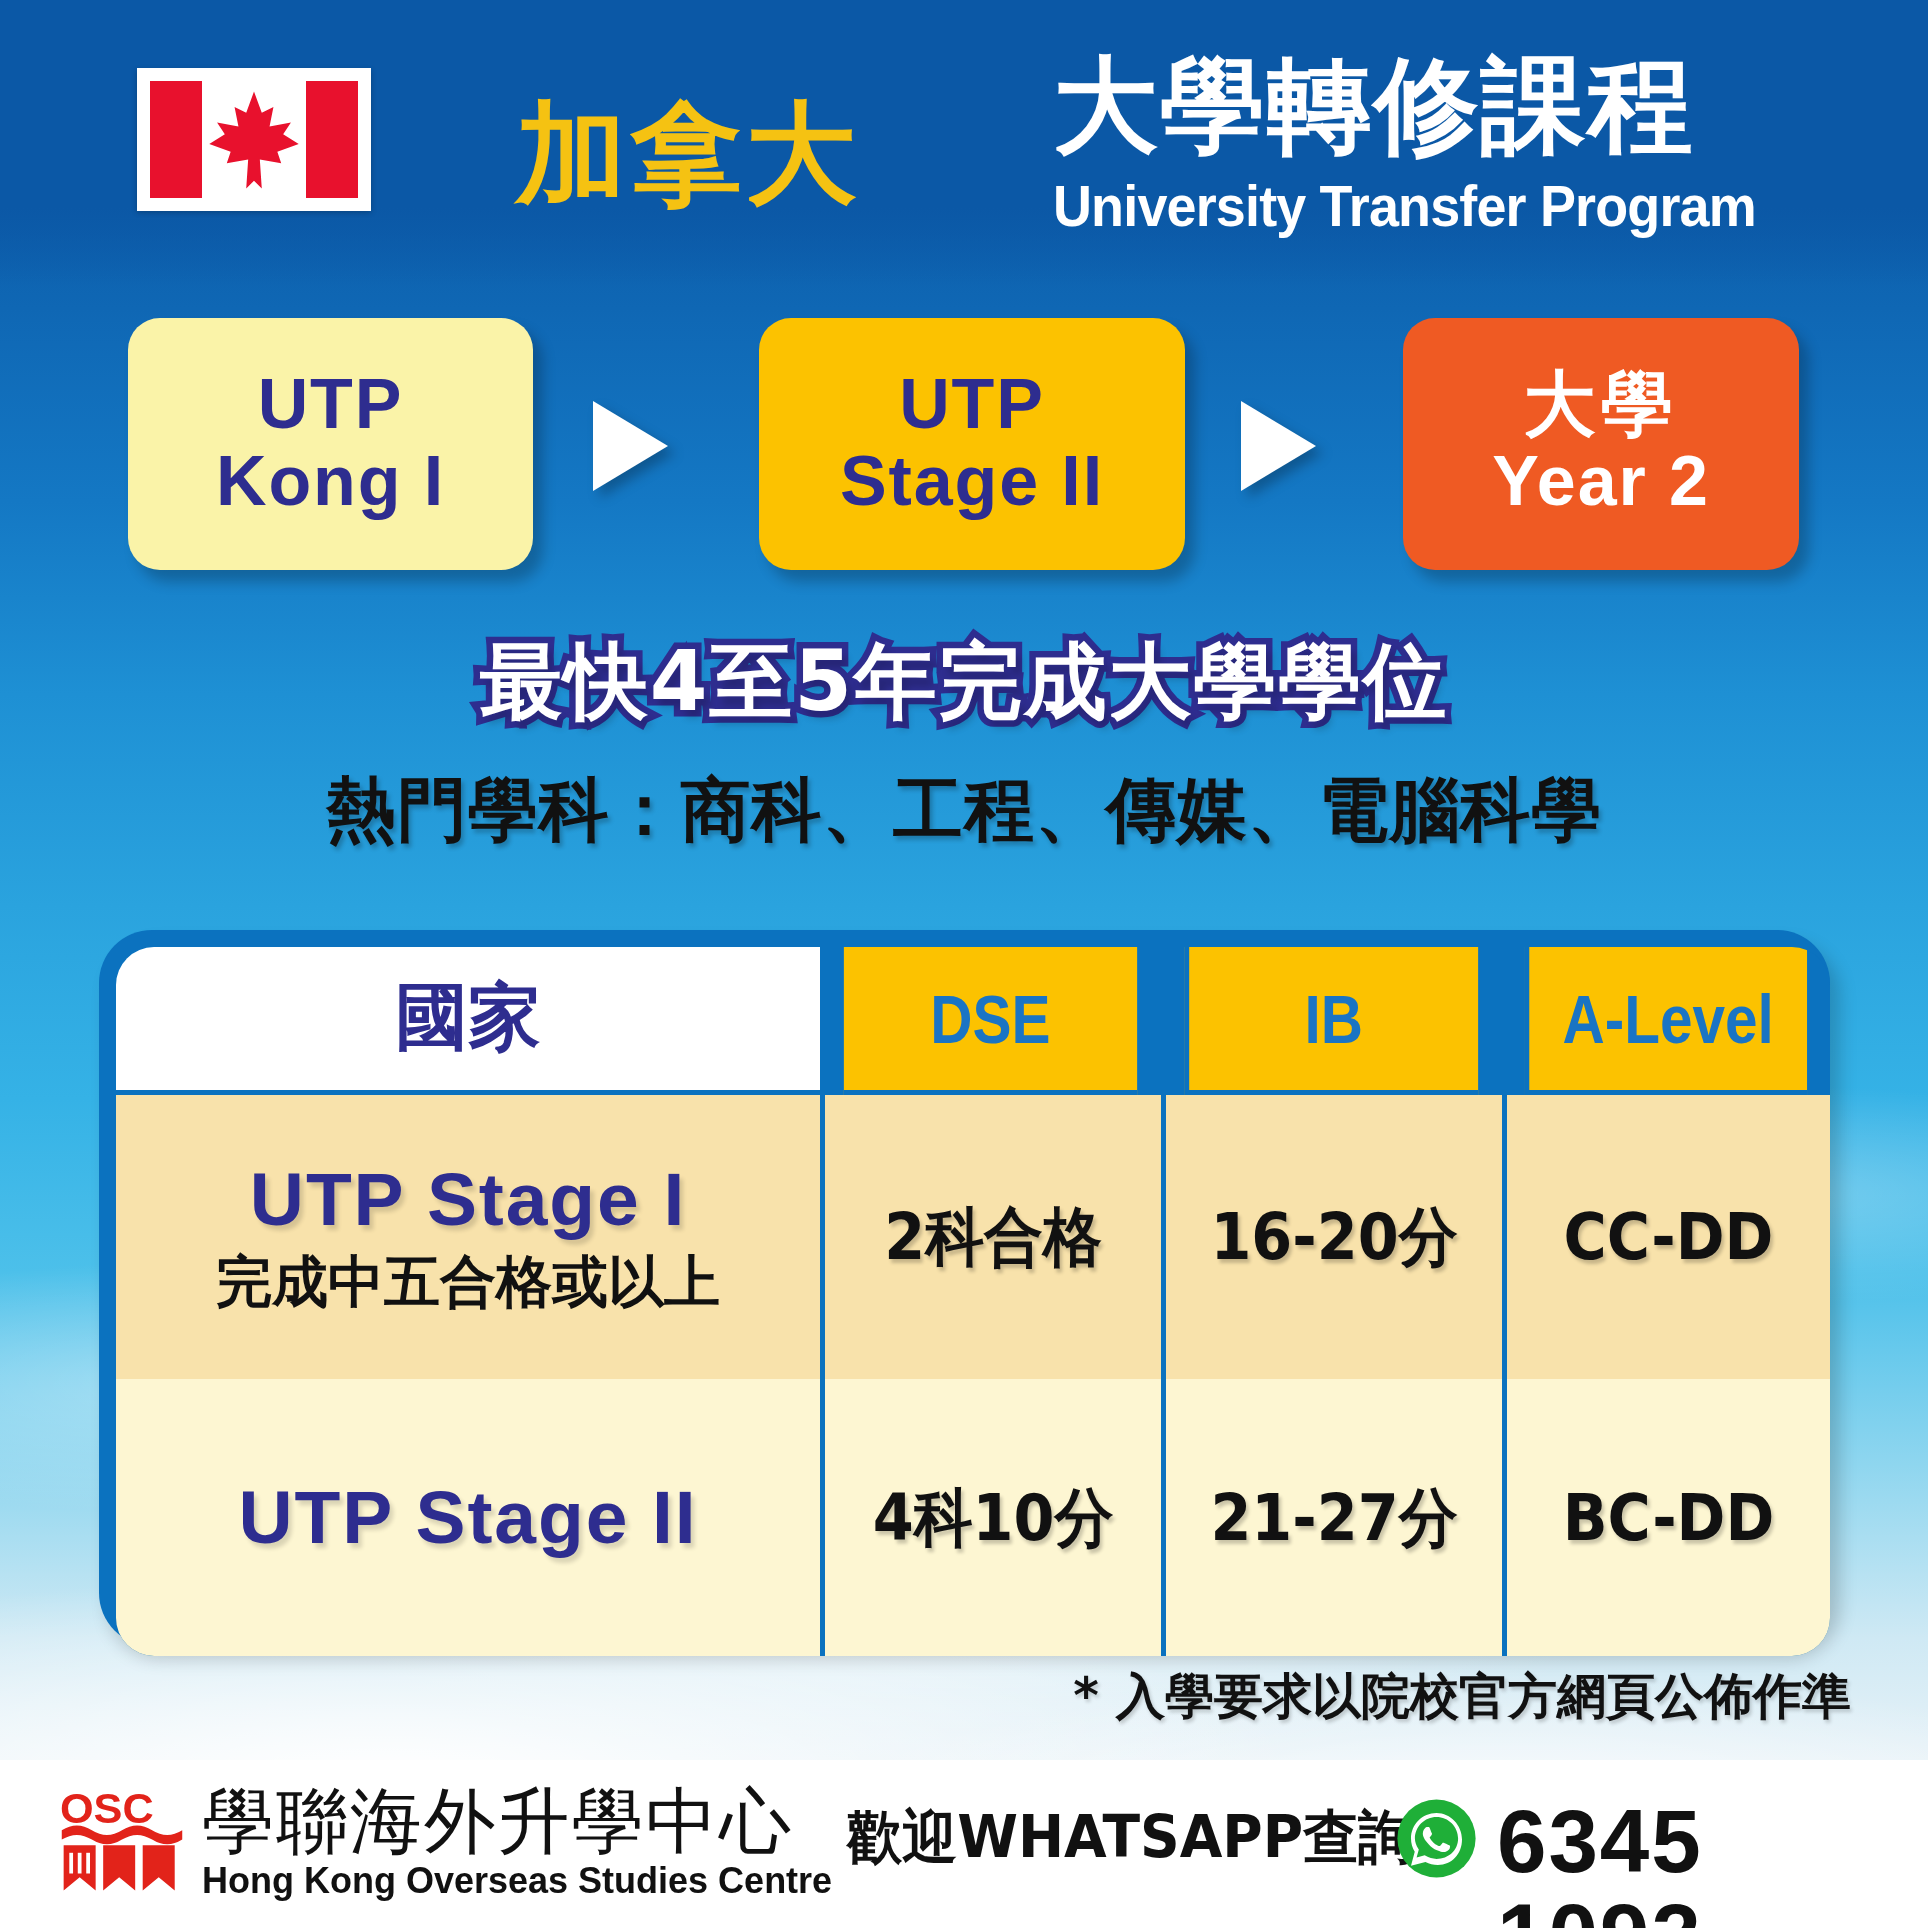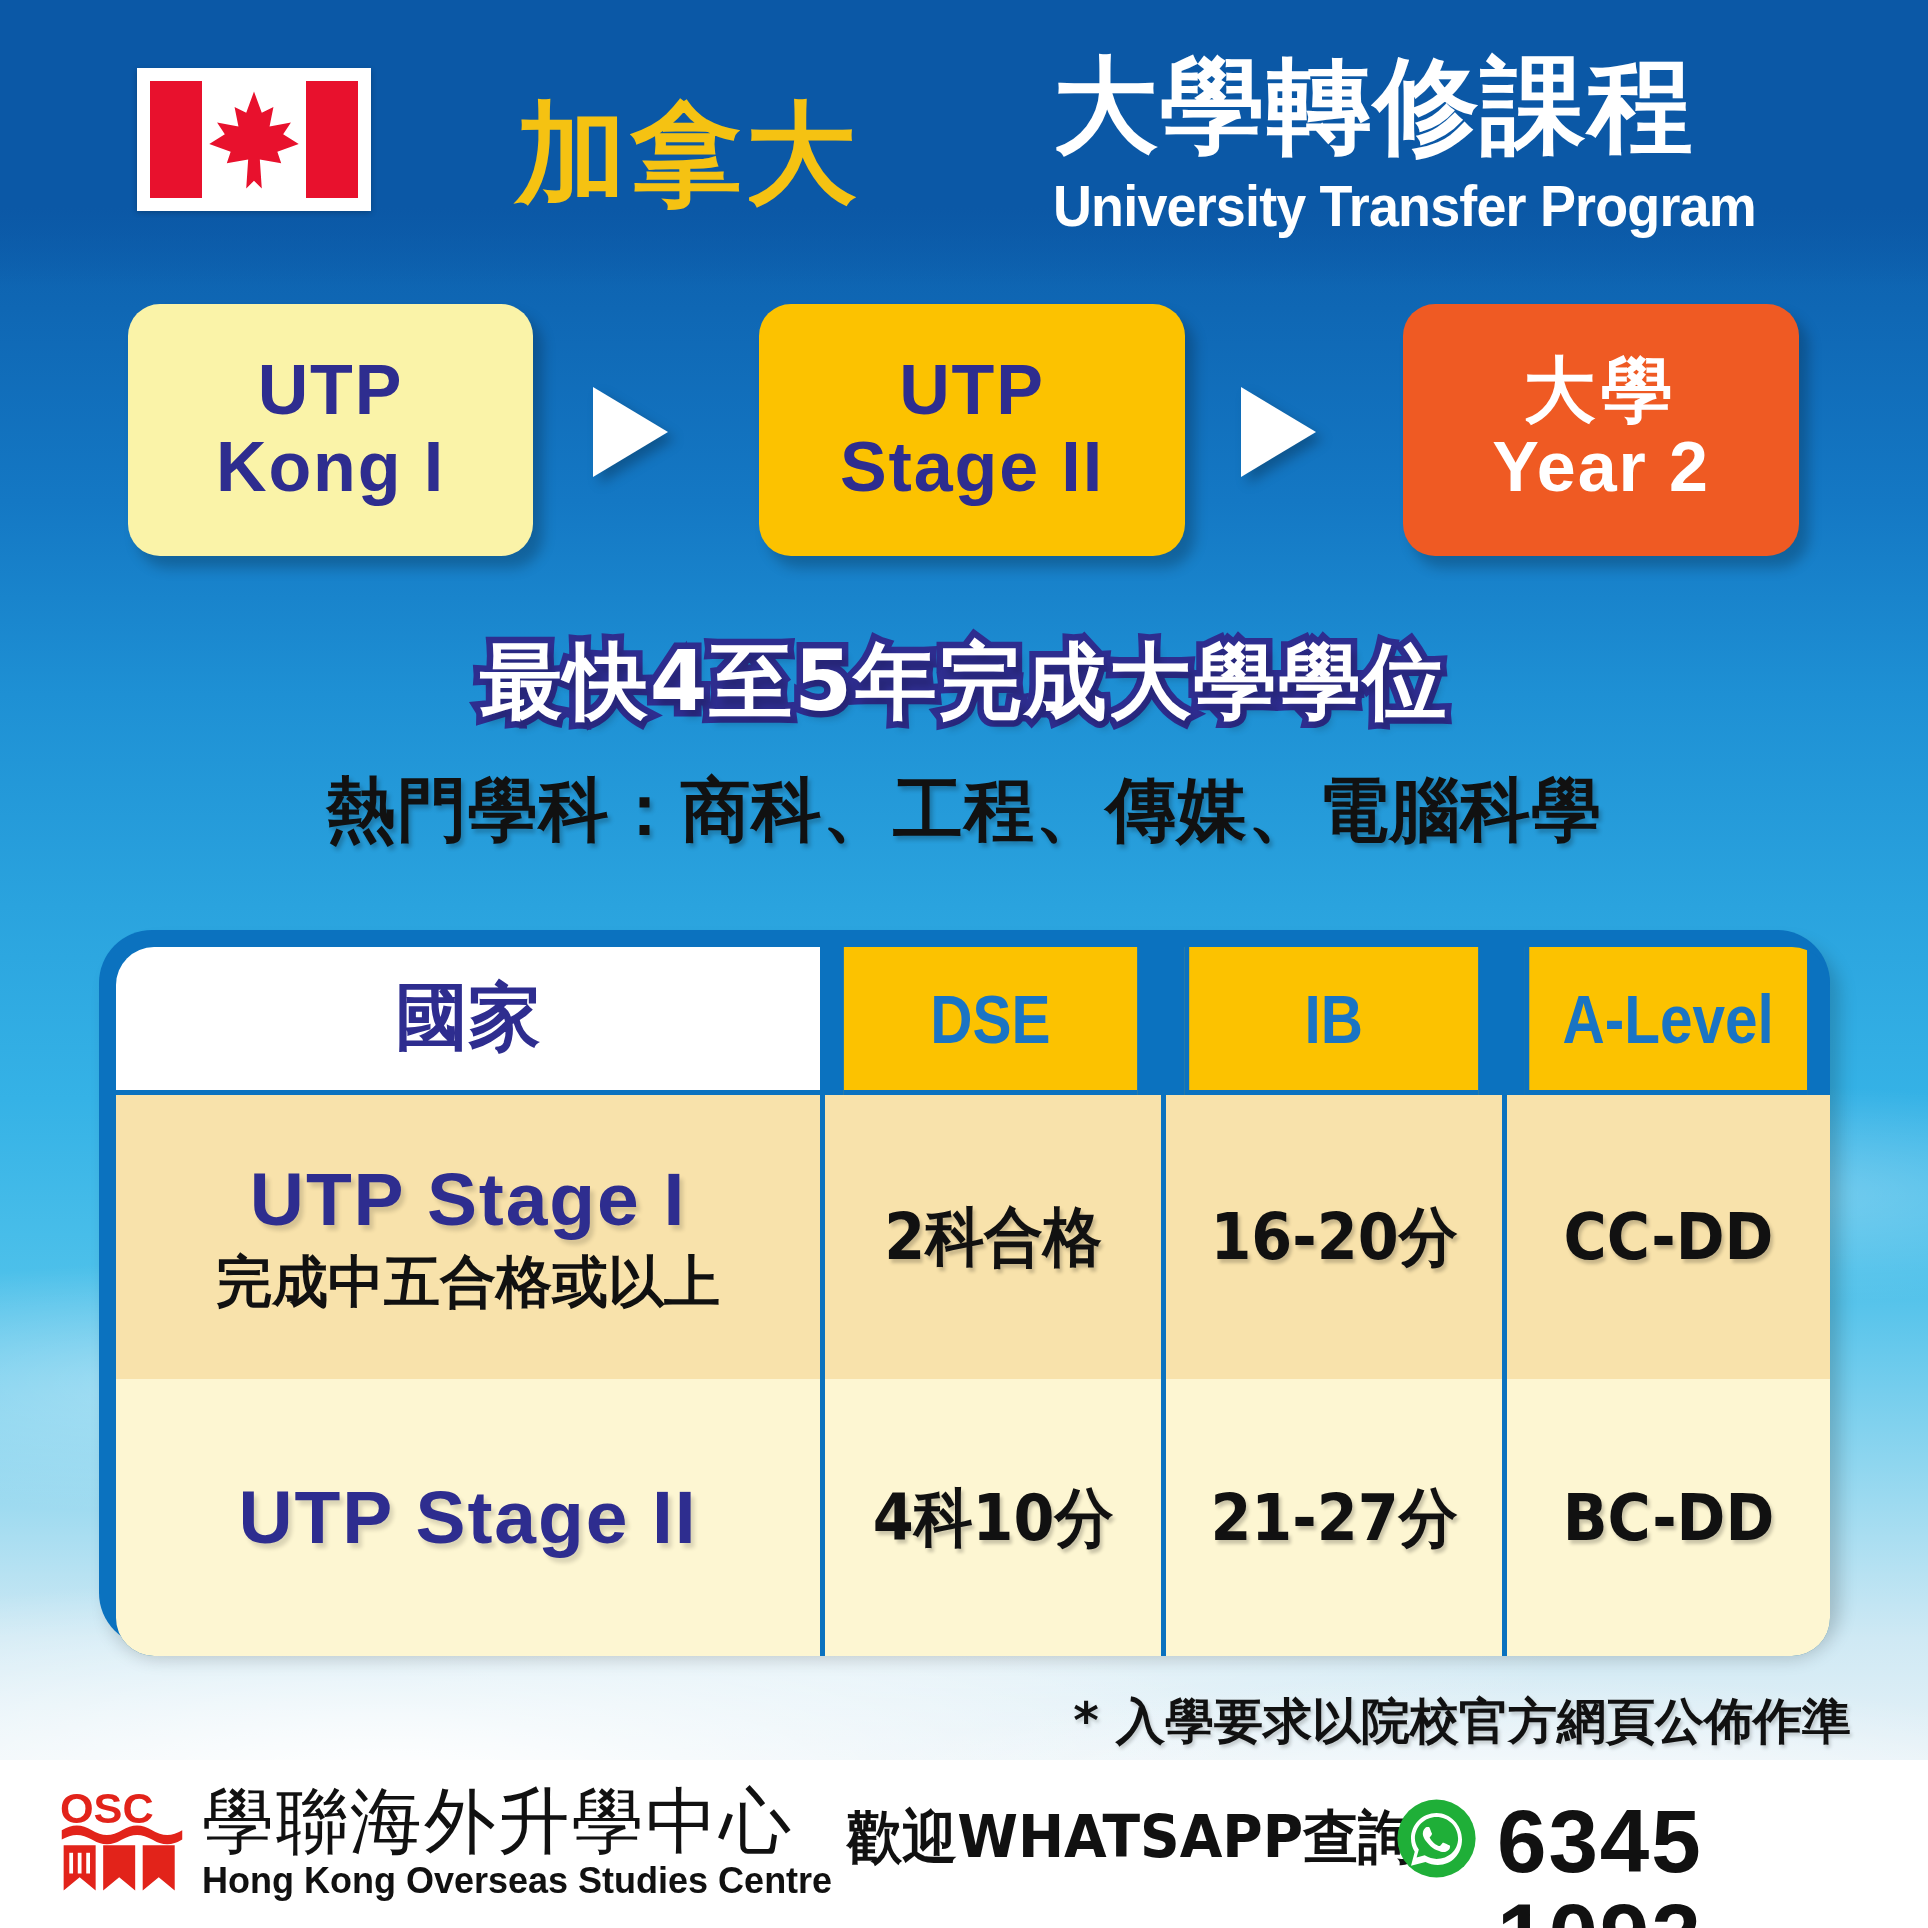--- a/index.html
+++ b/index.html
@@ -44,21 +44,21 @@
 
   .title-wrap{position:absolute;left:516px;top:45px;width:1337px;height:188px;}
   .t-cn{position:absolute;left:0;top:3.8px;font-size:111px;line-height:113px;font-weight:bold;
     color:#f5c212;letter-spacing:3.8px;font-family:"DejaVu Sans","Liberation Sans",sans-serif;margin-top:48px;}
   .t-cn2{position:absolute;left:537px;top:5.6px;font-size:105px;line-height:111px;font-weight:bold;
     color:#ffffff;letter-spacing:1.9px;font-family:"DejaVu Sans","Liberation Sans",sans-serif;}
   .t-en{position:absolute;left:537px;top:130px;font-size:58px;line-height:62px;font-weight:bold;
     color:#ffffff;letter-spacing:-0.9px;transform:scaleX(.93);transform-origin:left center;}
 
   
-  .flow{position:absolute;left:0;top:304px;width:1928px;height:254px;}
+  .flow{position:absolute;left:0;top:318px;width:1928px;height:254px;}
   .chip{position:absolute;top:0;border-radius:32px;box-shadow:9.4px 11.3px 13px rgba(0,0,0,.22);
     display:flex;flex-direction:column;align-items:center;justify-content:center;}
   .chip .l1{font-size:70px;line-height:75px;font-weight:bold;letter-spacing:1.9px;}
   .chip .l2{font-size:70px;line-height:79px;font-weight:bold;letter-spacing:1.9px;}
   .chip.one{left:128px;width:405px;height:252px;background:#faf3a8;color:#2e2d8f;}
   .chip.two{left:759px;width:426px;height:252px;background:#fcc200;color:#2e2d8f;}
   .chip.three{left:1403px;width:396px;height:252px;background:#ef5a23;color:#ffffff;}
   .chip.three .l1{font-family:"DejaVu Sans","Liberation Sans",sans-serif;font-size:72px;letter-spacing:5.6px;}
   .arrow{position:absolute;top:83px;width:0;height:0;
     border-top:45px solid transparent;border-bottom:45px solid transparent;
@@ -103,21 +103,21 @@
   .stage-main{font-size:75px;line-height:83px;font-weight:bold;color:#2e2d8f;
     letter-spacing:1.9px;text-shadow:3.8px 4.7px 4.7px rgba(0,0,0,.14);}
   .stage-sub{font-size:56px;line-height:68px;font-weight:bold;color:#111111;
     font-family:"DejaVu Sans","Liberation Sans",sans-serif;margin-top:7.5px;}
   .cell-val{font-size:64px;line-height:72px;font-weight:bold;color:#111111;
     font-family:"DejaVu Sans","Liberation Sans",sans-serif;
     text-shadow:2.8px 3.8px 3.8px rgba(0,0,0,.2);transform:scaleX(.92);}
 
   .footnote{position:absolute;right:77px;top:1669px;font-size:49px;line-height:56px;
     font-weight:bold;color:#111111;font-family:"DejaVu Sans","Liberation Sans",sans-serif;
-    text-shadow:1.9px 2.8px 3.8px rgba(0,0,0,.18);margin-top:25px;}
+    text-shadow:1.9px 2.8px 3.8px rgba(0,0,0,.18);}
 
   
   .footer{position:absolute;left:0;bottom:0;width:1928px;height:168px;background:#ffffff;}
   .osc{position:absolute;left:58px;top:24.5px;width:128px;height:113px;}
   .brandtxt{position:absolute;left:202px;top:22.6px;}
   .brand-cn{font-size:72px;line-height:77px;font-weight:normal;color:#111111;
     font-family:"DejaVu Sans","Liberation Sans",sans-serif;letter-spacing:1.9px;}
   .brand-en{font-size:36px;line-height:41px;font-weight:bold;color:#111111;letter-spacing:0px;}
   .wa-text{position:absolute;left:847px;top:41px;font-size:58px;line-height:72px;
     font-weight:bold;color:#111111;font-family:"DejaVu Sans","Liberation Sans",sans-serif;

